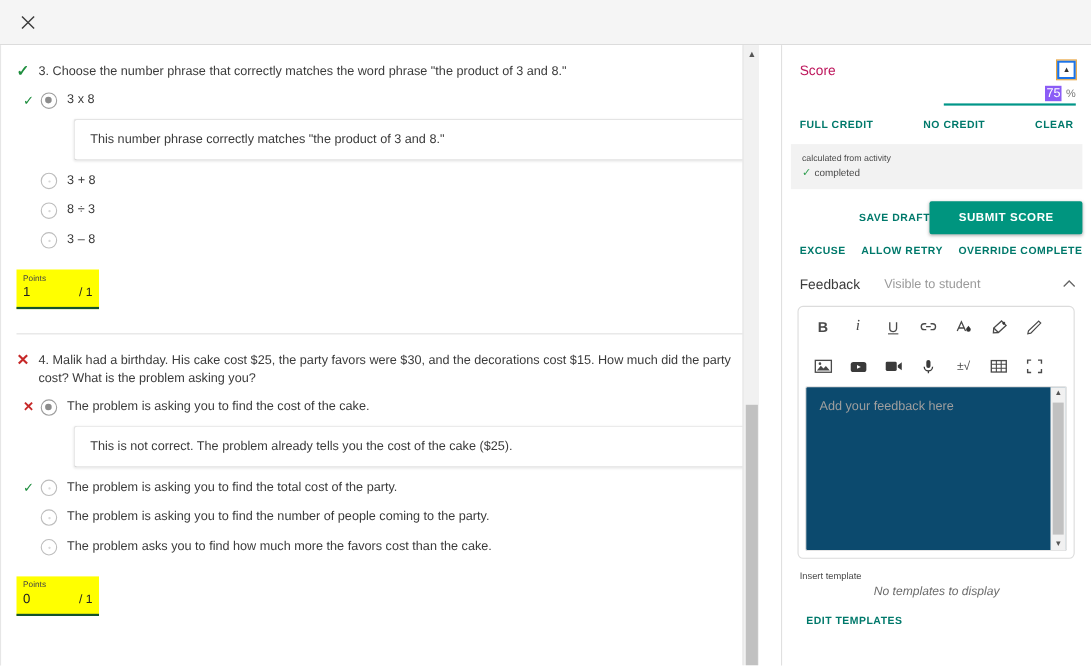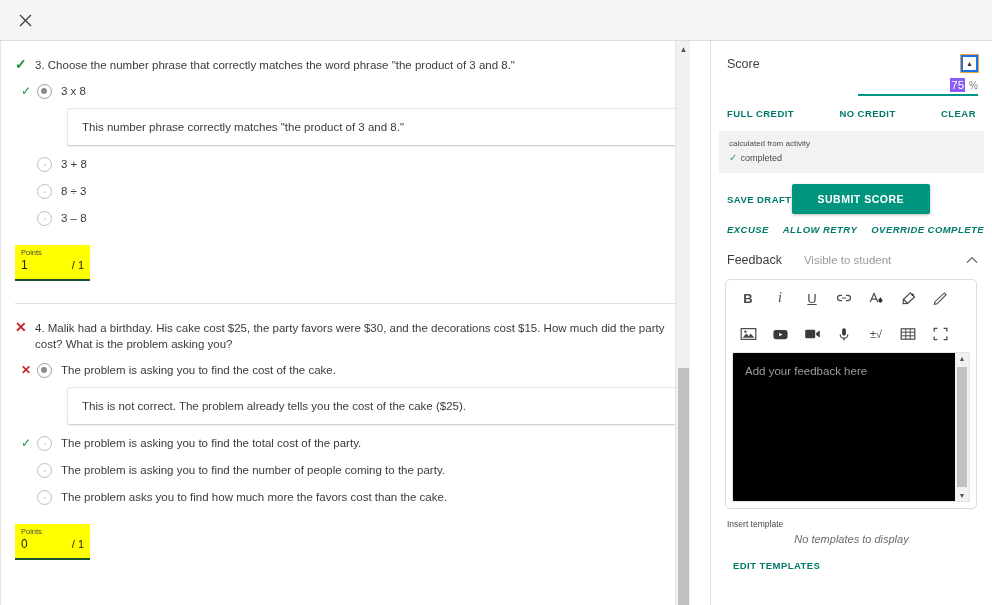--- a/index.html
+++ b/index.html
@@ -163,21 +163,21 @@
   .right-pane {
     position: absolute; top: 0; left: 710px;
     width: 282px; height: 564px;
     background: #ffffff;
     border-left: 1px solid #e0e0e0;
   }
   .score-head {
     display: flex; align-items: center; justify-content: space-between;
     padding: 14px 14px 0 16px;
   }
-  .score-title { font-size: 12.5px; color: #404040; }
+  .score-title { font-size: 12.5px; color: #be185d; }
   .collapse-btn {
     width: 17px; height: 17px;
     border: 2px solid #1a73e8;
     outline: 1px solid #e8a33d;
     background: #ffffff;
     display: flex; align-items: center; justify-content: center;
     font-size: 7px; color: #333; cursor: pointer;
   }
 
   .score-input-wrap {
@@ -208,34 +208,33 @@
   .calc-box {
     margin: 12px 8px 0 8px;
     background: #f2f2f2;
     padding: 7px 10px 8px 10px;
   }
   .calc-line1 { font-size: 8px; color: #4a4a4a; line-height: 11px; }
   .calc-line2 { font-size: 9px; color: #4a4a4a; line-height: 13px; margin-top: 2px; }
   .calc-line2 .chk { color: #2e9e4f; font-size: 10px; margin-right: 3px; }
 
   .action-row {
-    display: flex; align-items: center; justify-content: flex-start;
+    display: flex; align-items: center; justify-content: flex-end;
     padding: 11px 8px 0 16px;
   }
   .submit-btn {
     background: #00957f; color: #ffffff;
     font-size: 10.5px; font-weight: bold; letter-spacing: .5px;
     padding: 9px 26px; border: none; border-radius: 2px;
     box-shadow: 0 1px 3px rgba(0,0,0,.28);
     cursor: pointer;
   }
   .mini-row {
     display: flex; align-items: center; justify-content: space-between;
     padding: 10px 8px 0 16px;
-    font-style: italic;
   }
 
   .fb-head {
     display: flex; align-items: center;
     padding: 18px 14px 0 16px;
   }
   .fb-title { font-size: 12.5px; color: #3b3b3b; }
   .fb-sub { font-size: 11.5px; color: #9a9a9a; margin-left: 22px; text-align: center; }
   .fb-chev { margin-left: auto; font-size: 10px; color: #666; cursor: pointer; }
 
@@ -256,21 +255,21 @@
     display: flex; align-items: center; justify-content: center;
     cursor: pointer; color: #4a4a4a; font-size: 13px;
   }
   .tb-btn svg { display: block; }
 
   .editor-area {
     position: relative;
     border-top: 1px solid #e2e2e2;
     margin: 0 6px 6px 6px;
     height: 150px;
-    background: #000000;
+    background: #0c4a6e;
     border: 1px solid #e4e4e4;
     border-radius: 2px;
   }
   .editor-ph {
     position: absolute; top: 12px; left: 12px;
     font-size: 11.5px; color: #9e9e9e;
   }
   .ed-scroll {
     position: absolute; top: 0; right: 0;
     width: 14px; height: 148px;

